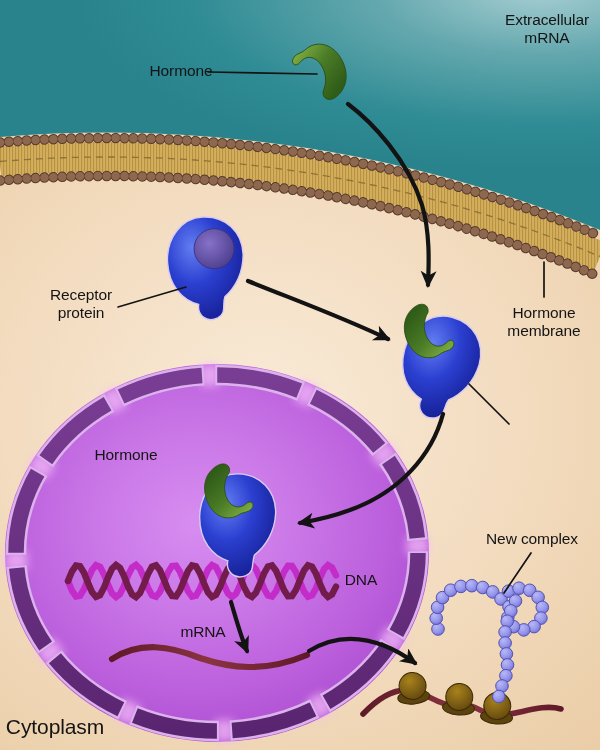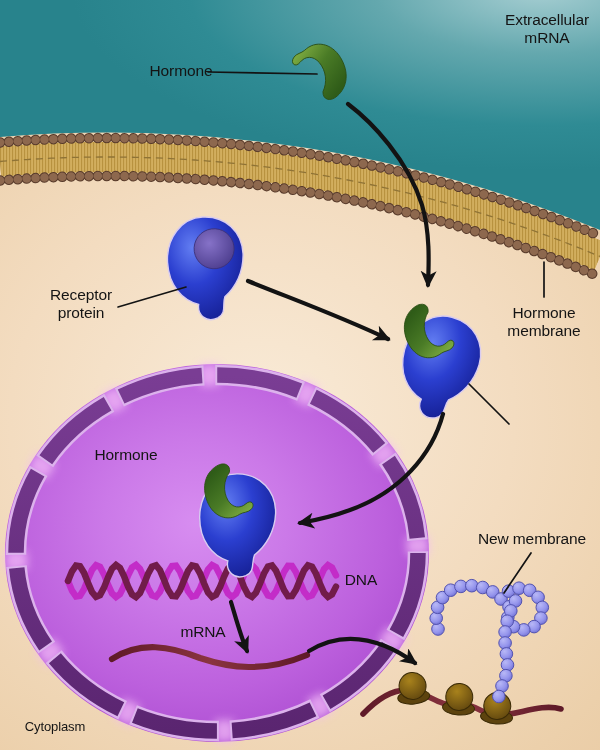--- a/index.html
+++ b/index.html
@@ -215,16 +215,16 @@
 </div>
 <div class="lbl" style="left:544px;top:322px">
   <div>Hormone</div>
   <div>membrane</div>
 </div>
 <div class="lbl" style="left:517px;top:445px">
 </div>
 <div class="lbl" style="left:126px;top:455px">Hormone</div>
 <div class="lbl" style="left:361px;top:580px">DNA</div>
 <div class="lbl" style="left:203px;top:632px">mRNA</div>
-<div class="lbl" style="left:55px;top:727px;font-size:13px">Cytoplasm</div>
-<div class="lbl" style="left:532px;top:539px">New membrane</div>
+<div class="lbl" style="left:55px;top:727px;font-size:21px">Cytoplasm</div>
+<div class="lbl" style="left:532px;top:539px">New complex</div>
 
 </div>
 
 </body></html>

